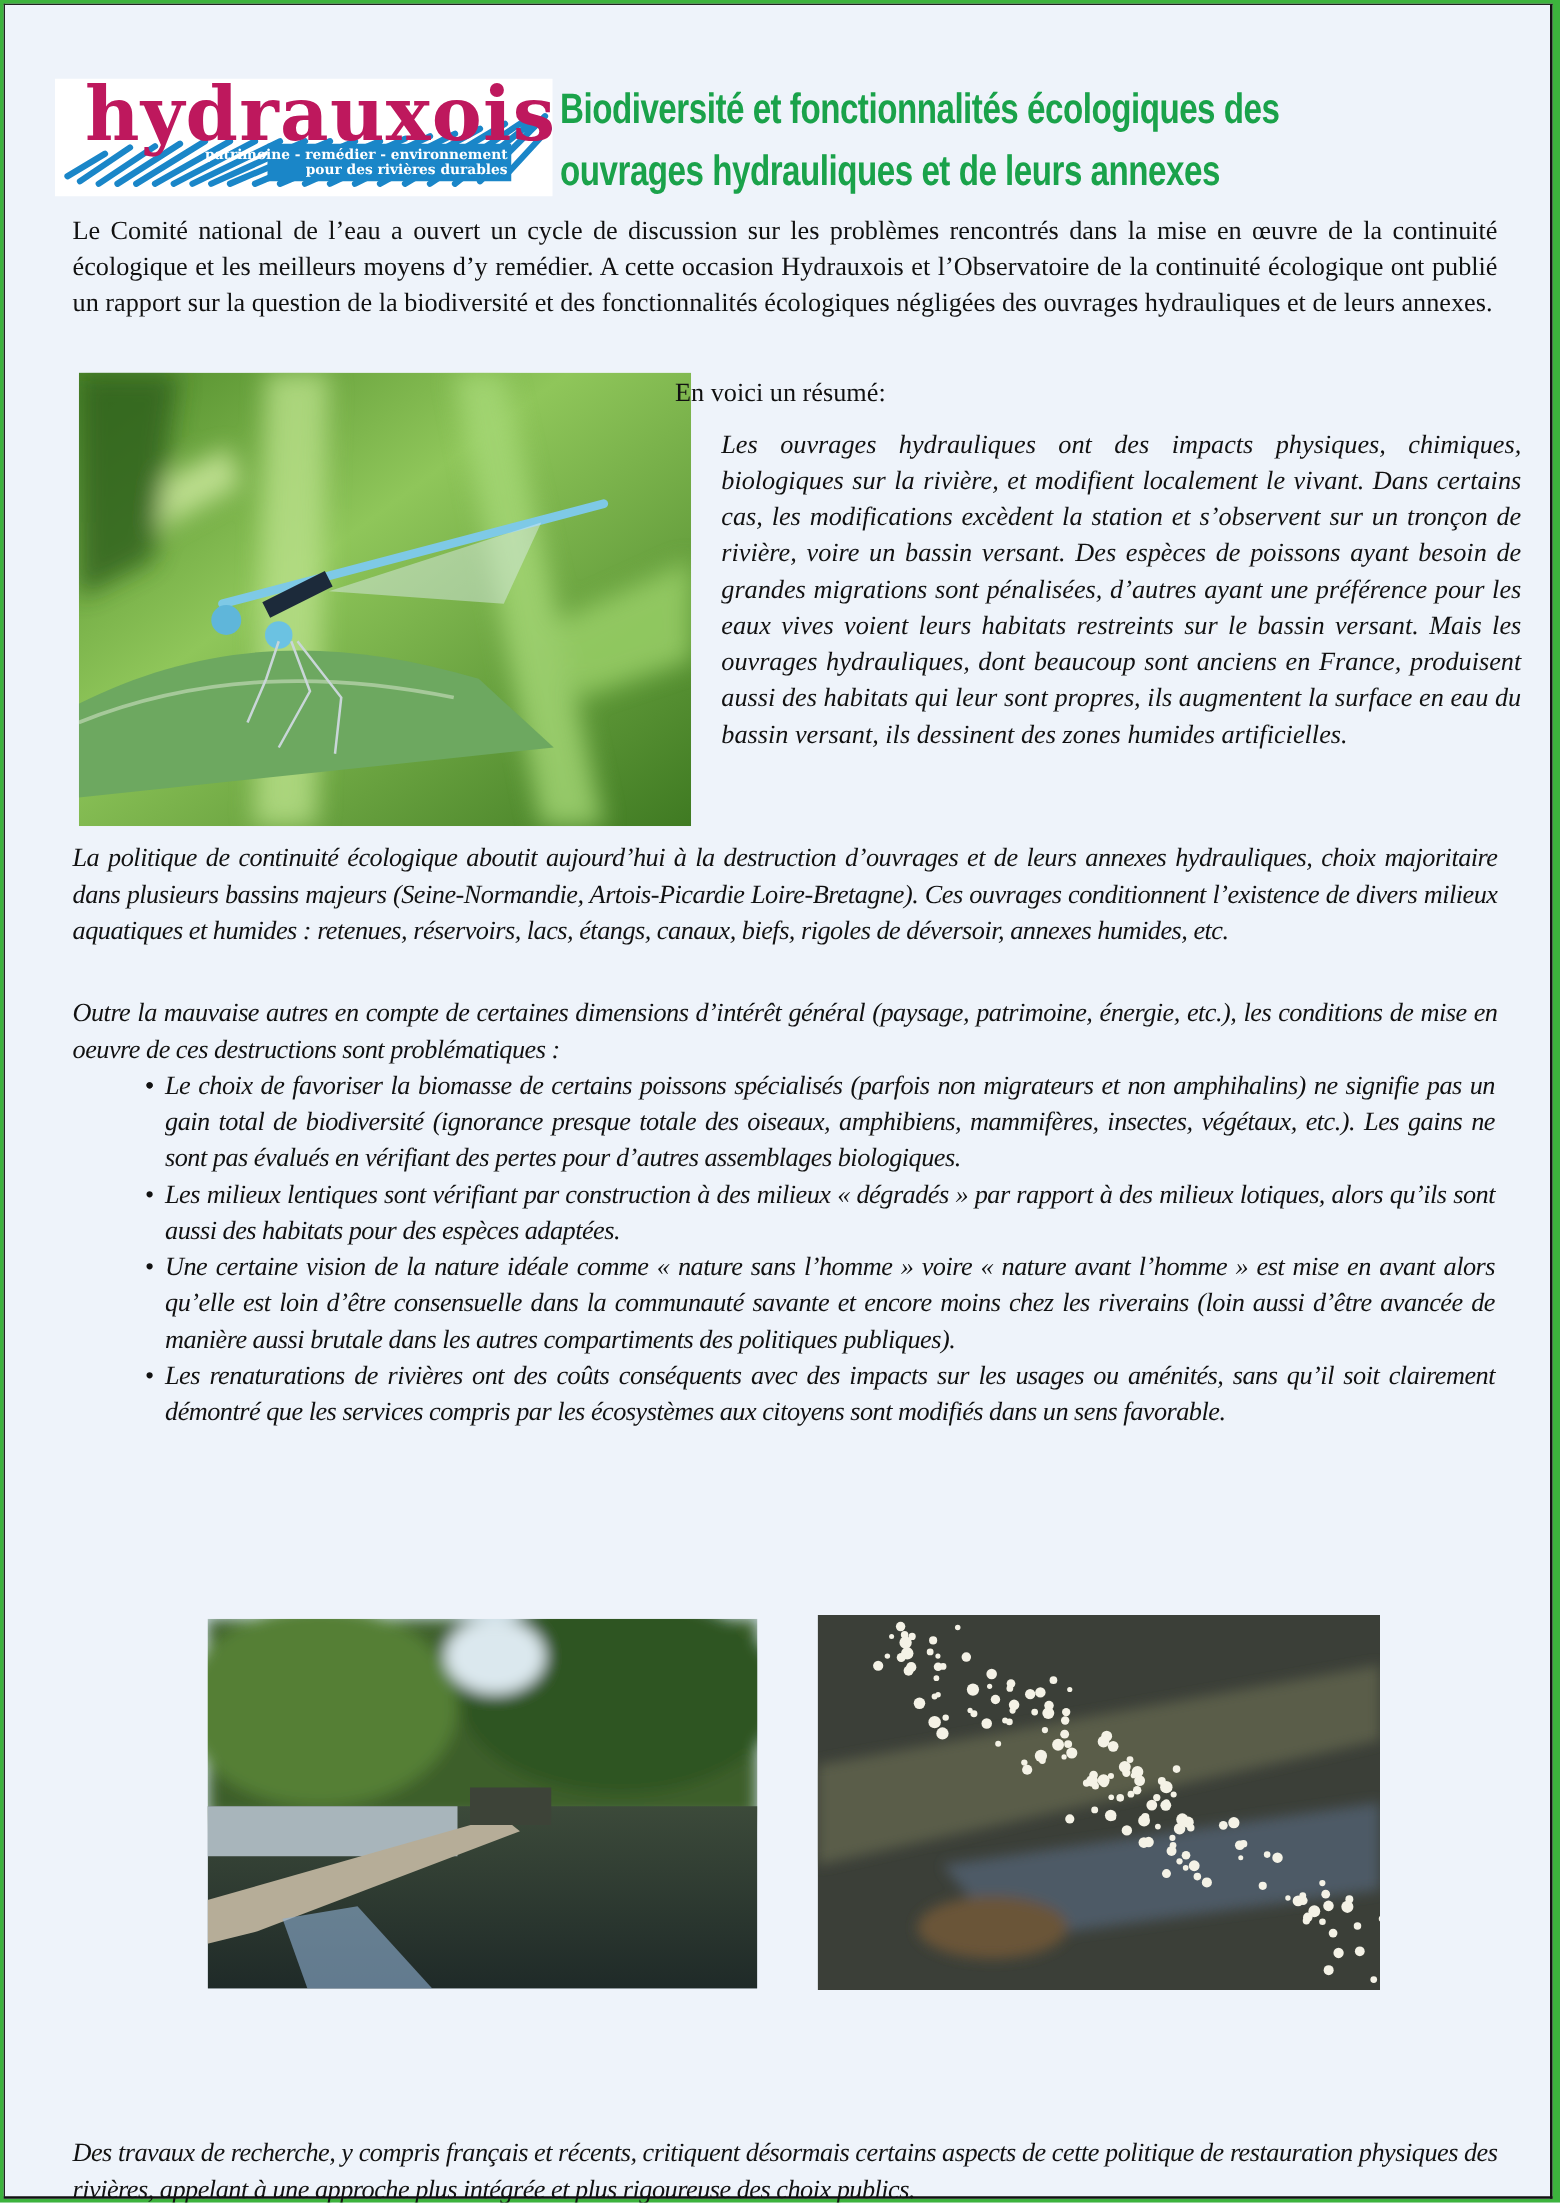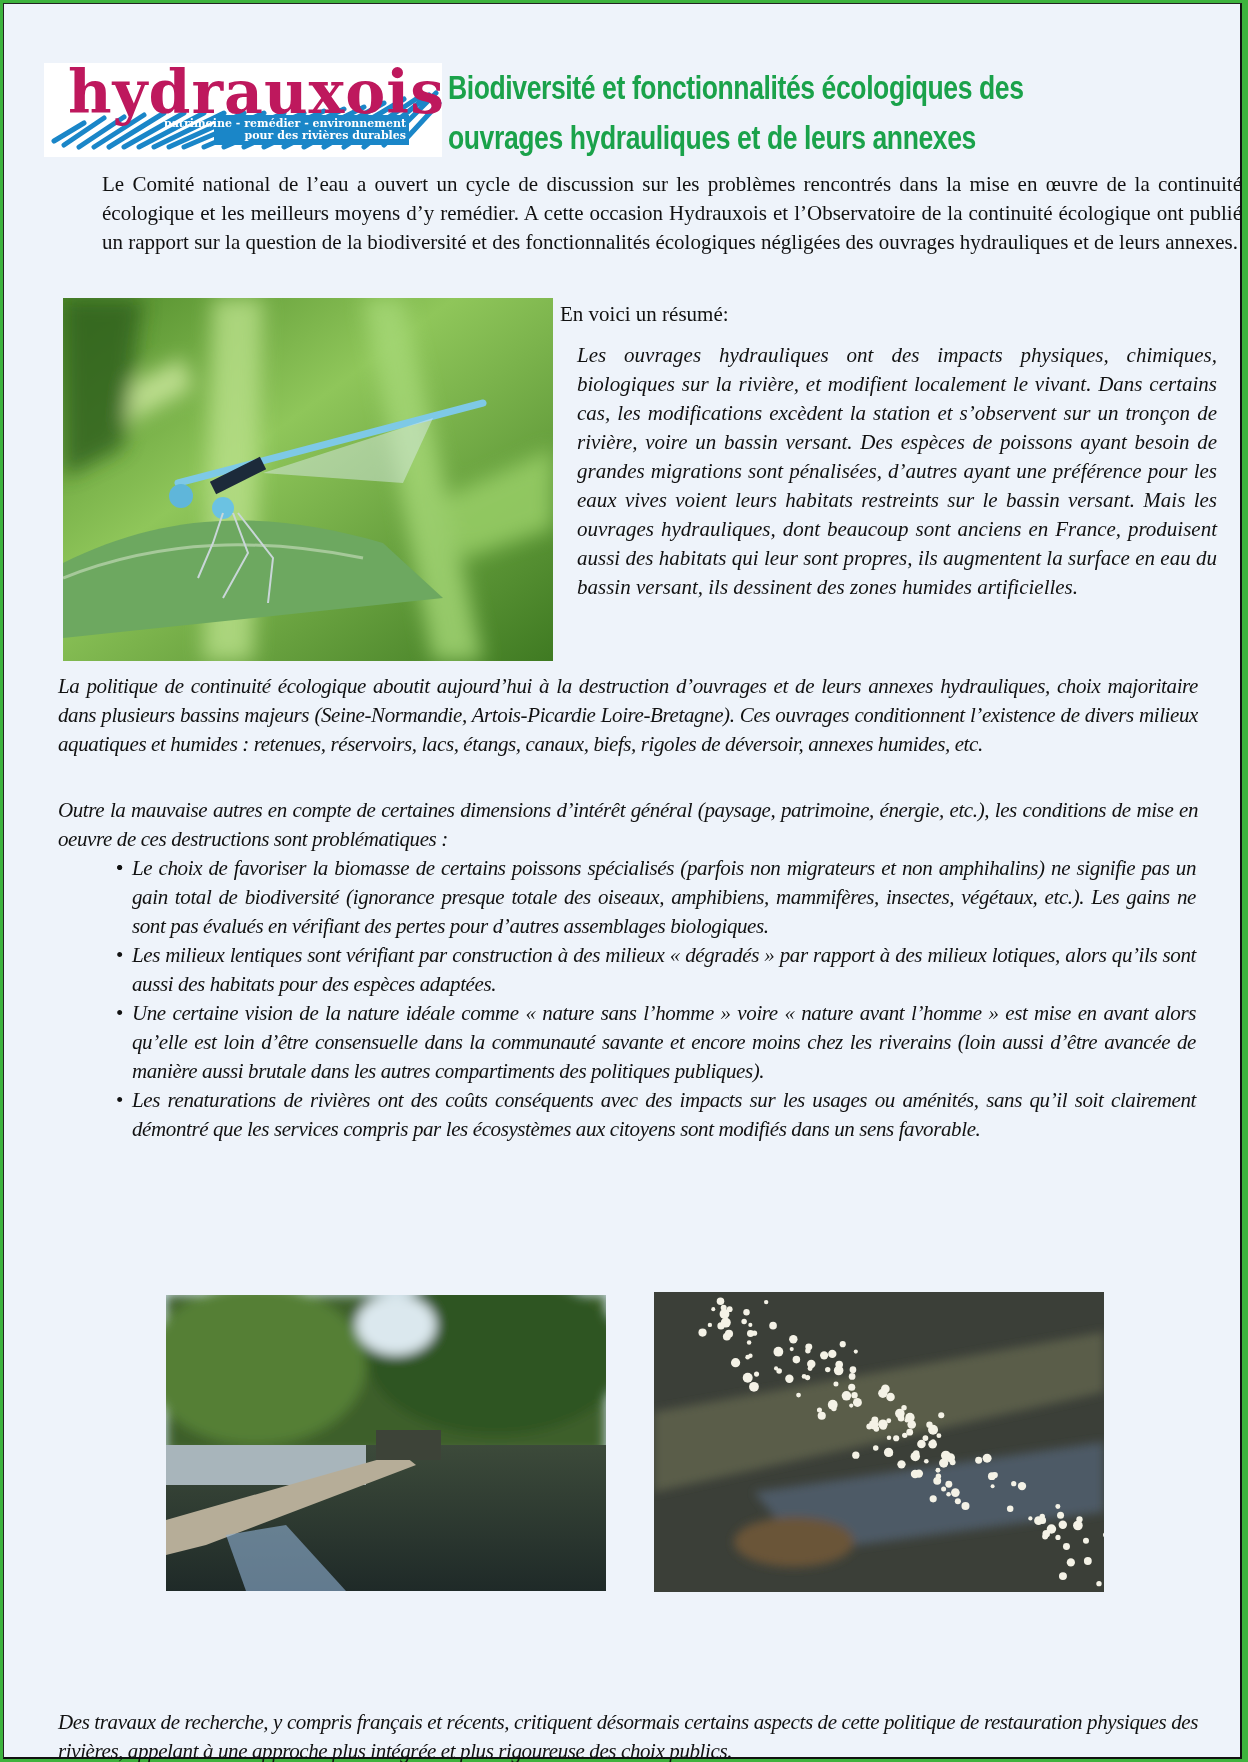--- a/index.html
+++ b/index.html
@@ -20,24 +20,24 @@
   .logo-sub {
     position:absolute; right:36px; top:55px; text-align:right; font-family:"DejaVu Serif", serif;
     font-weight:bold; font-size:11px; line-height:12px; color:#fff; z-index:2;
   }
   .title {
     position:absolute; left:444px; top:58px; width:760px;
     font-family:"Liberation Sans", sans-serif; font-weight:bold; font-size:34px; line-height:50px;
     color:#1aa24a; transform:scaleX(0.78); transform-origin:left top; white-space:nowrap; letter-spacing:-0.5px;
   }
   .p { position:absolute; font-size:21px; line-height:29px; text-align:justify; }
-  .intro { left:54px; top:166px; width:1140px;margin-left:44px; }
+  .intro { left:54px; top:166px; width:1140px; }
   .photo { position:absolute; overflow:hidden; }
   .photo svg { width:100%; height:100%; display:block; }
-  .resume-head { left:556px; top:296px; width:640px; }
+  .resume-head { left:536px; top:296px; width:640px; }
   .resume { left:556px; top:337px; width:640px; font-style:italic; text-align:justify;margin-left:17px; }
   .narrow { font-style:italic; letter-spacing:-0.4px; }
   .politique { left:54px; top:668px; width:1140px; }
   .outre { left:54px; top:792px; width:1140px; }
   .bullets { position:absolute; left:112px; top:850px; width:1080px; font-style:italic; font-size:21px; line-height:29px; letter-spacing:-0.4px; }
   .bullets .b { position:relative; padding-left:16px; margin-bottom:0; text-align:justify; }
   .bullets .b .dot { position:absolute; left:0; top:0; font-style:normal; }
   .final { left:54px; top:1704px; width:1140px; }
 </style>
 </head>

